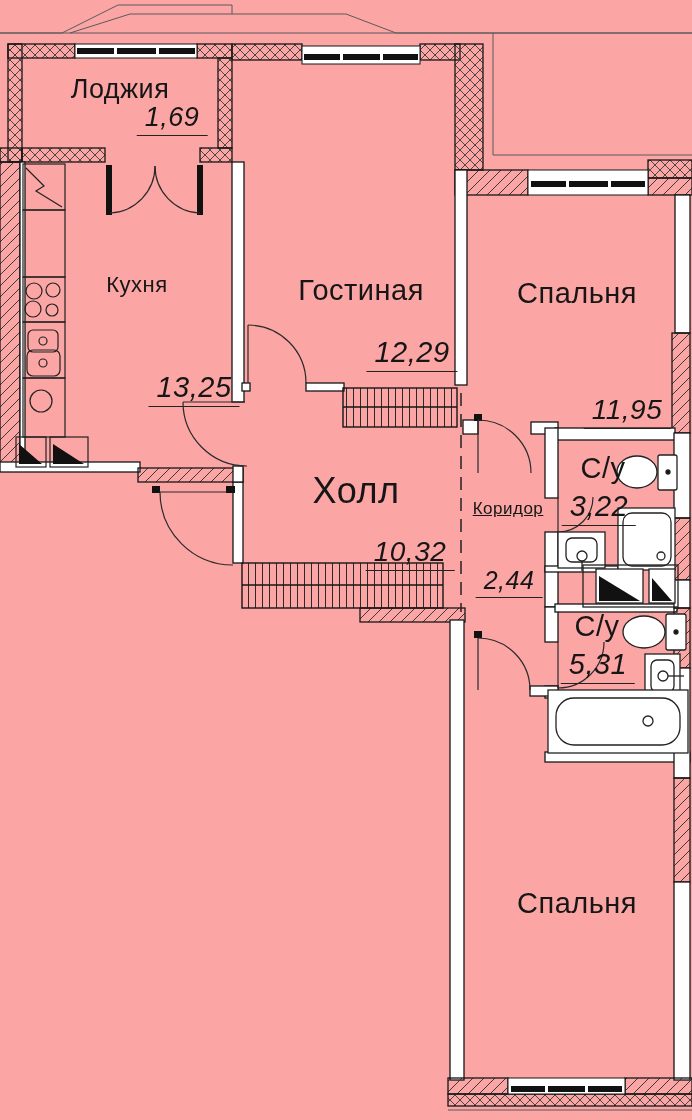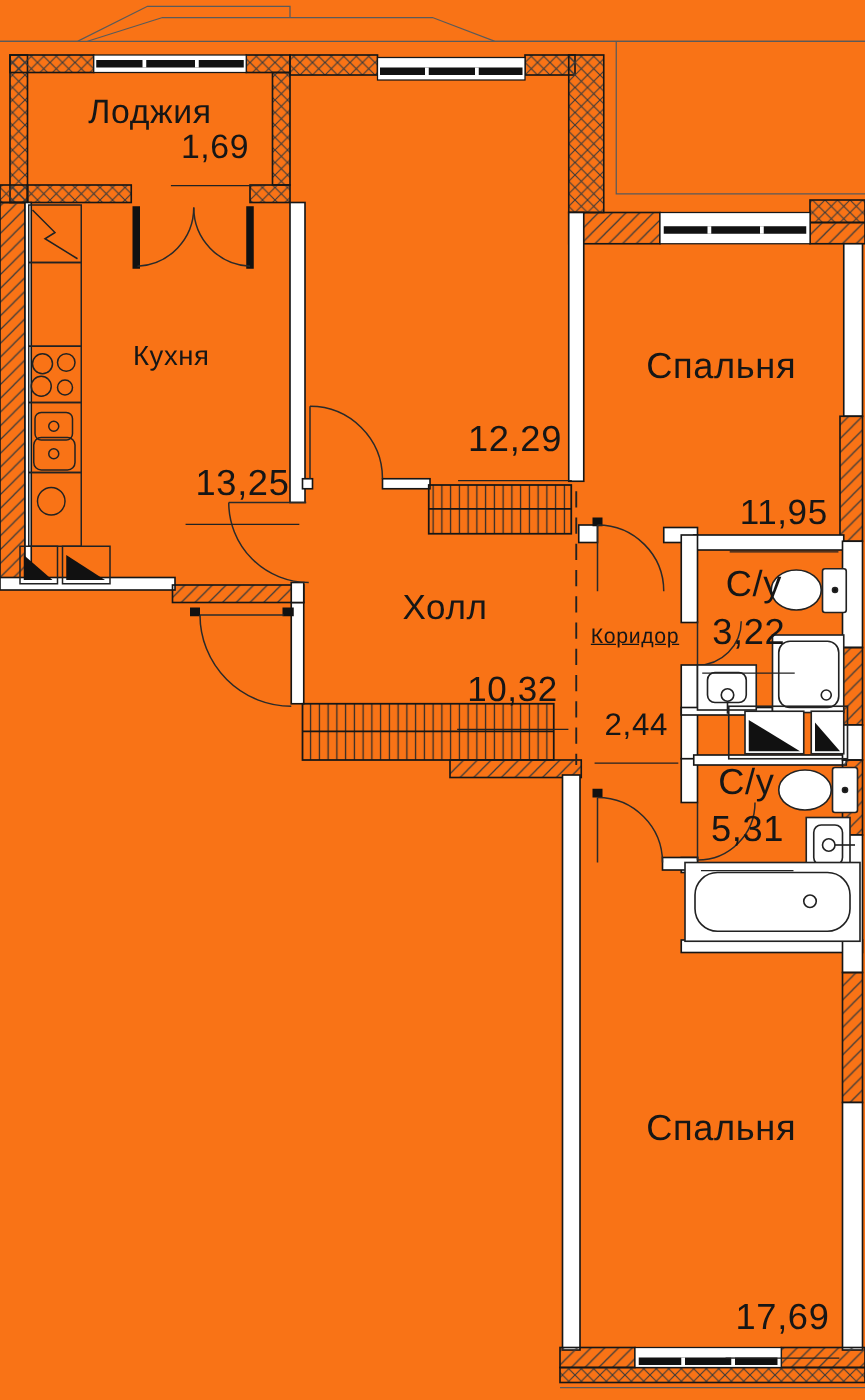--- a/index.html
+++ b/index.html
@@ -1,22 +1,22 @@
 <!DOCTYPE html>
 <html><head>
 <meta charset="utf-8">
 <style>
   html,body{margin:0;padding:0;background:#fff;}
-  #plan{position:relative;width:692px;height:1120px;background:#f97316;overflow:hidden;
+  #plan{position:relative;width:692px;height:1120px;background:#fca5a5;overflow:hidden;
         font-family:"Liberation Sans",sans-serif;color:#1a1a1a;}
   #plan svg{position:absolute;left:0;top:0;}
   .lbl{position:absolute;transform:translateX(-50%);white-space:nowrap;
        color:#161616;letter-spacing:.5px;}
   .name{font-size:28px;}
-  .area{font-size:28px;border-bottom:1.6px solid #222;padding:0 8px 15px;}
+  .area{font-size:28px;border-bottom:1.6px solid #222;padding:0 8px 2px;font-style:italic;}
   .small-name{font-size:17px;}
   .small-area{font-size:25px;}
 </style>
 </head>
 <body>
 
 <div id="plan">
 
 <svg width="692" height="1120" viewBox="0 0 692 1120">
   <defs>
@@ -261,33 +261,33 @@
     </g>
   </g>
 </svg>
 
 <div class="lbl name" style="left:120px;top:74px;font-size:27px">Лоджия</div>
 <div class="lbl area" style="left:172px;top:102px;font-size:27px">1,69</div>
 
 <div class="lbl name" style="left:137px;top:272px;font-size:22px">Кухня</div>
 <div class="lbl area" style="left:194px;top:371px;font-size:29px">13,25</div>
 
+<div class="lbl name" style="left:361px;top:274px;font-size:29px">Гостиная</div>
 <div class="lbl area" style="left:412px;top:336px;font-size:29px">12,29</div>
 
 <div class="lbl name" style="left:577px;top:277px;font-size:29px">Спальня</div>
 <div class="lbl area" style="left:627px;top:394px;font-size:28px">11,95</div>
 
-<div class="lbl name" style="left:356px;top:470px;font-size:28px">Холл</div>
+<div class="lbl name" style="left:356px;top:470px;font-size:36px">Холл</div>
 <div class="lbl area" style="left:410px;top:536px;font-size:28px">10,32</div>
 
 <div class="lbl small-name" style="left:508px;top:499px;text-decoration:underline;">Коридор</div>
 <div class="lbl area small-area" style="left:509px;top:566px;text-align:center;">2,44</div>
 
 <div class="lbl name" style="left:603px;top:452px;font-size:29px">С/у</div>
 <div class="lbl area" style="left:599px;top:490px;font-size:29px">3,22</div>
 
 <div class="lbl name" style="left:597px;top:610px;font-size:29px">С/у</div>
 <div class="lbl area" style="left:598px;top:648px;font-size:29px">5,31</div>
 
 <div class="lbl name" style="left:577px;top:887px;font-size:29px">Спальня</div>
-<div class="lbl area" style="left:626px;top:1038px;font-size:29px">17,69</div>
 
 </div>
 
 </body></html>

